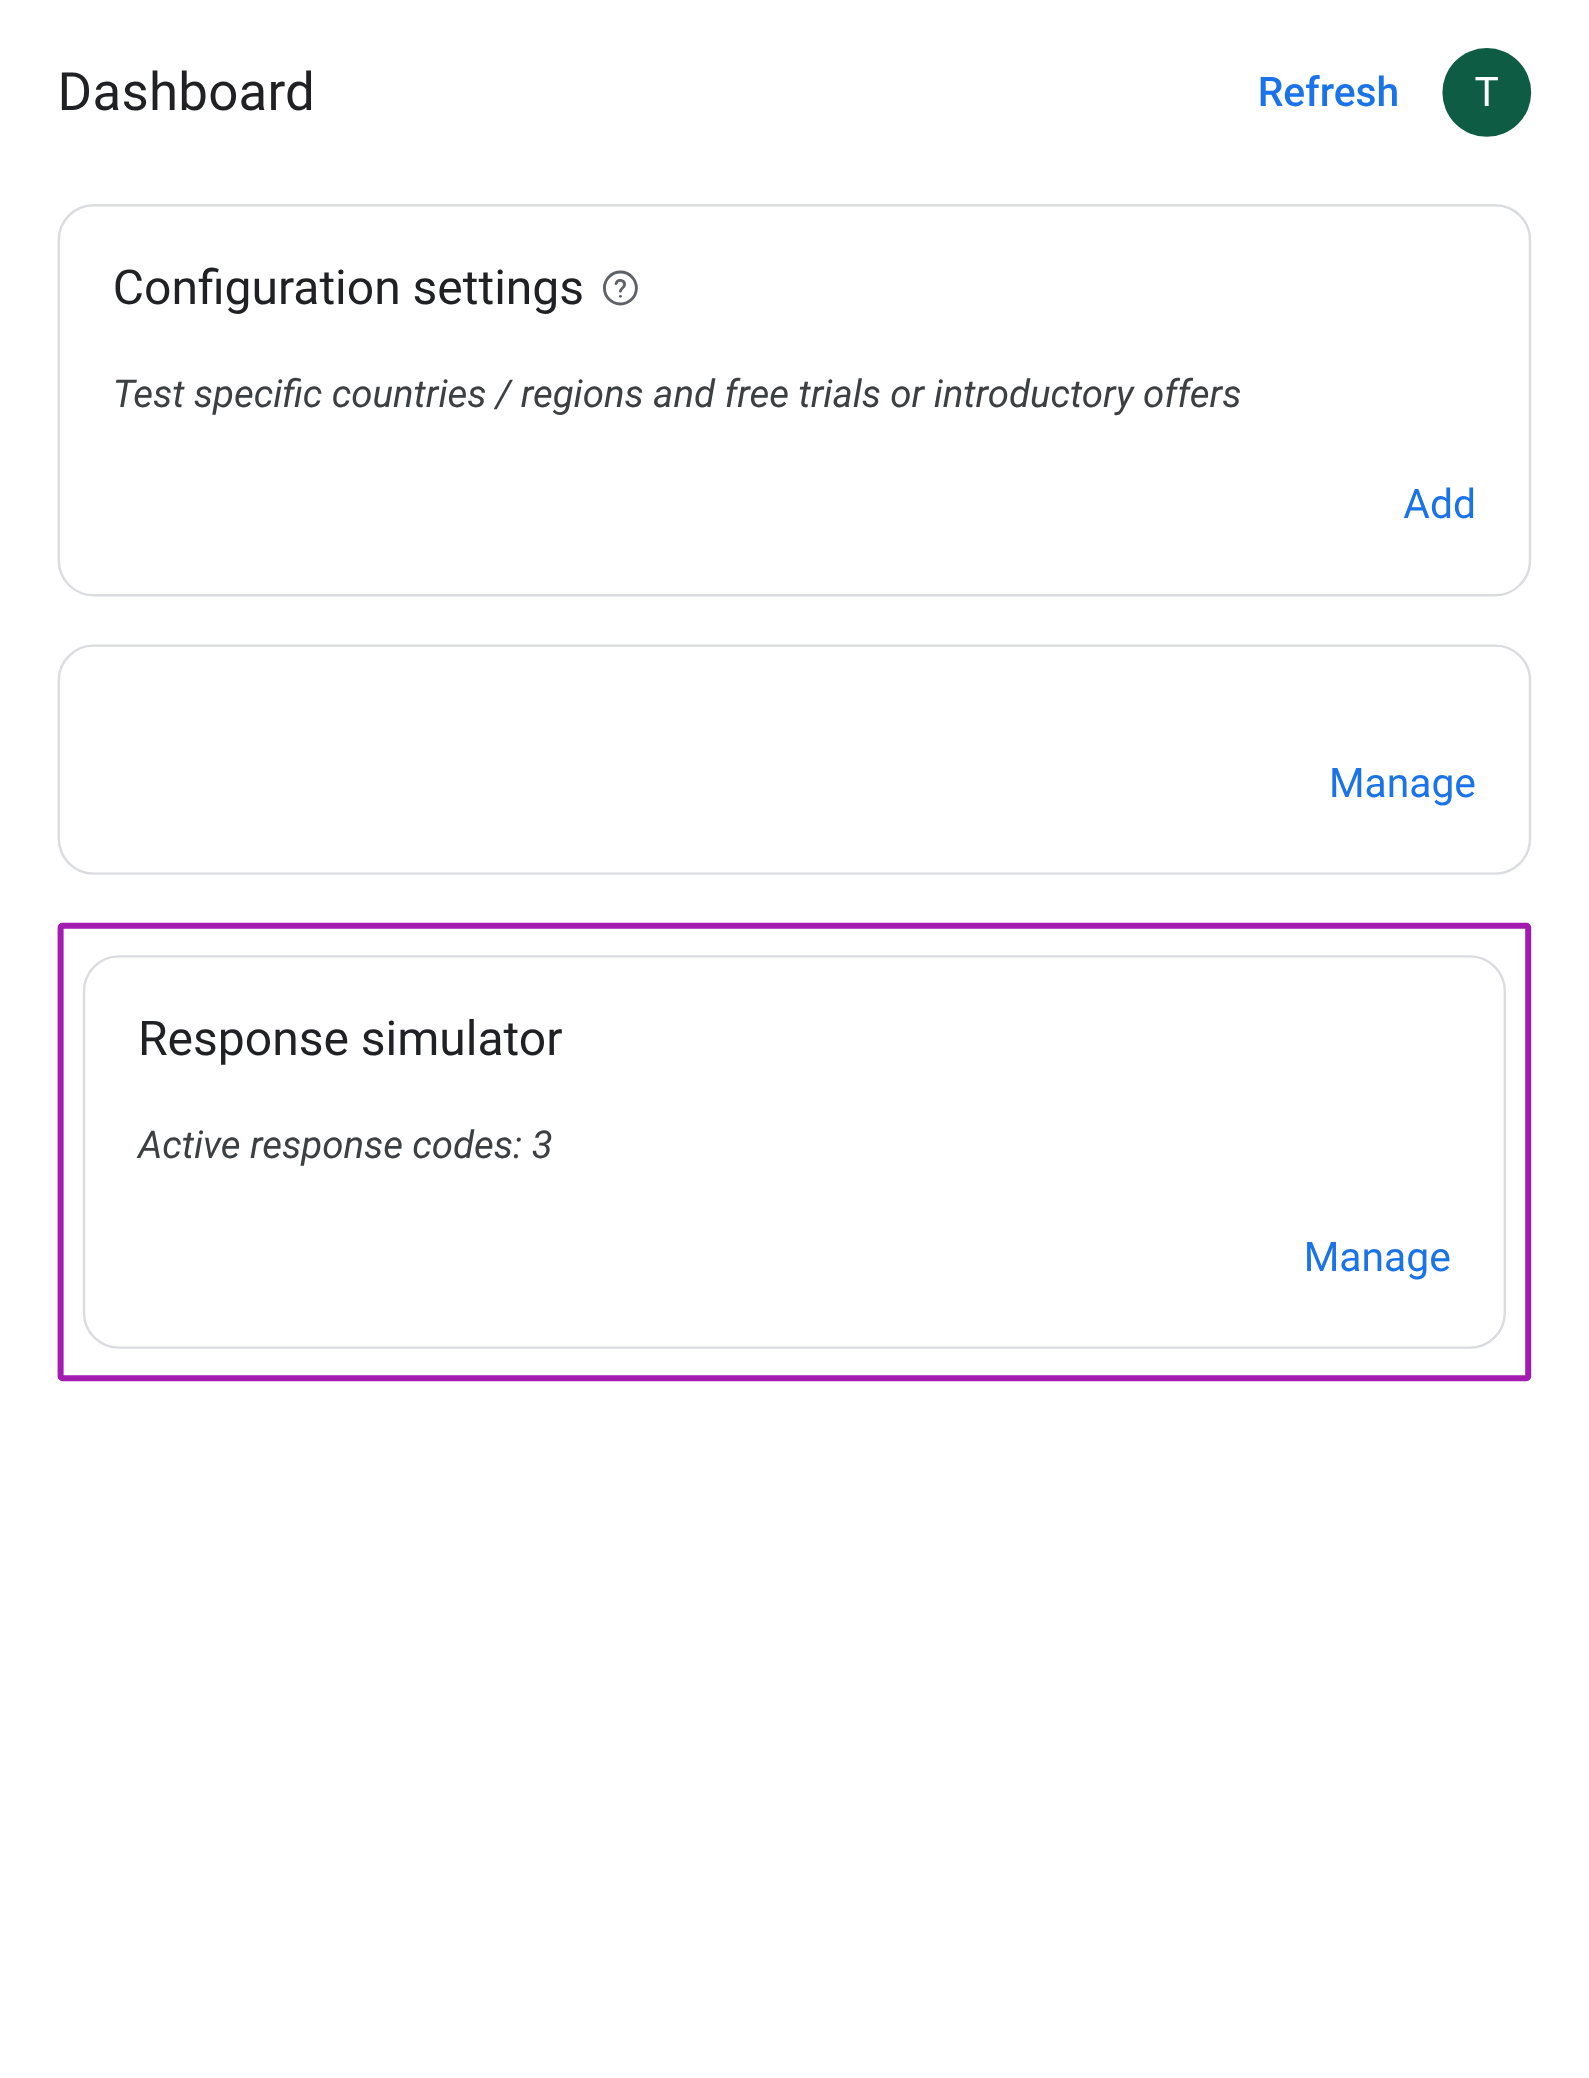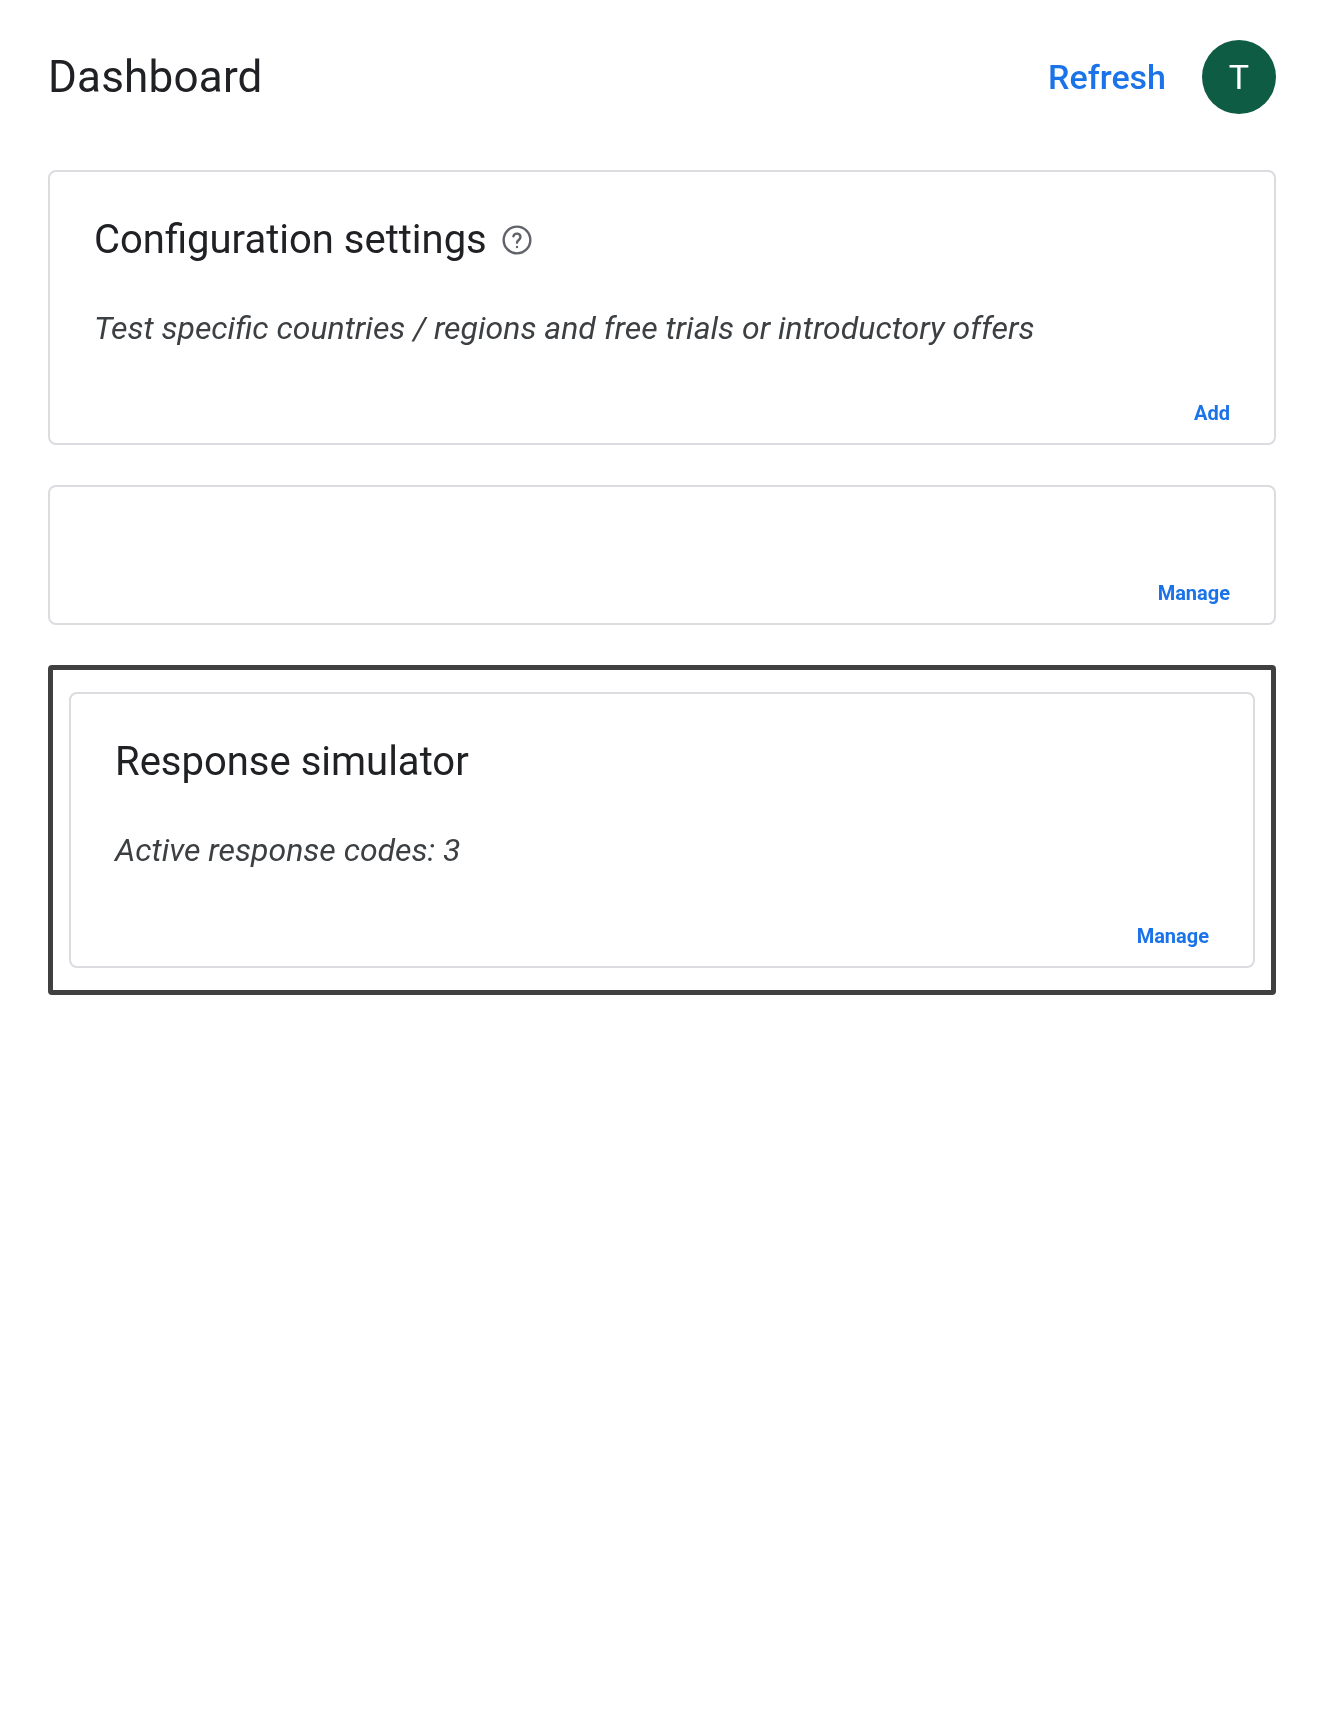--- a/index.html
+++ b/index.html
@@ -42,22 +42,22 @@
       display: flex;
       align-items: center;
       justify-content: center;
       color: #ffffff;
       font-size: 34px;
       font-weight: 400;
       cursor: pointer;
     }
     .card {
       border: 2px solid #dadce0;
-      border-radius: 8px;
-      padding: 44px 44px 12px 44px;
+      border-radius: 30px;
+      padding: 44px 44px 48px 44px;
       margin-bottom: 40px;
       background: #ffffff;
     }
     .card-title-row {
       display: flex;
       align-items: center;
       gap: 14px;
       margin-bottom: 42px;
     }
     .card-title {
@@ -79,28 +79,28 @@
       font-weight: 400;
       font-style: italic;
     }
     .card-action-row {
       display: flex;
       justify-content: flex-end;
       margin-top: 44px;
     }
     .card-action {
       color: #1a73e8;
-      font-size: 20px;
-      font-weight: 700;
+      font-size: 34px;
+      font-weight: 400;
       cursor: pointer;
       padding: 6px 0;
       text-align: center;
     }
     .highlight-wrap {
-      border: 5px solid #404040;
+      border: 5px solid #a21caf;
       border-radius: 4px;
       padding: 22px 16px 22px 16px;
     }
     .highlight-wrap .card {
       margin-bottom: 0;
     }
   </style>
 </head>
 <body>
 

